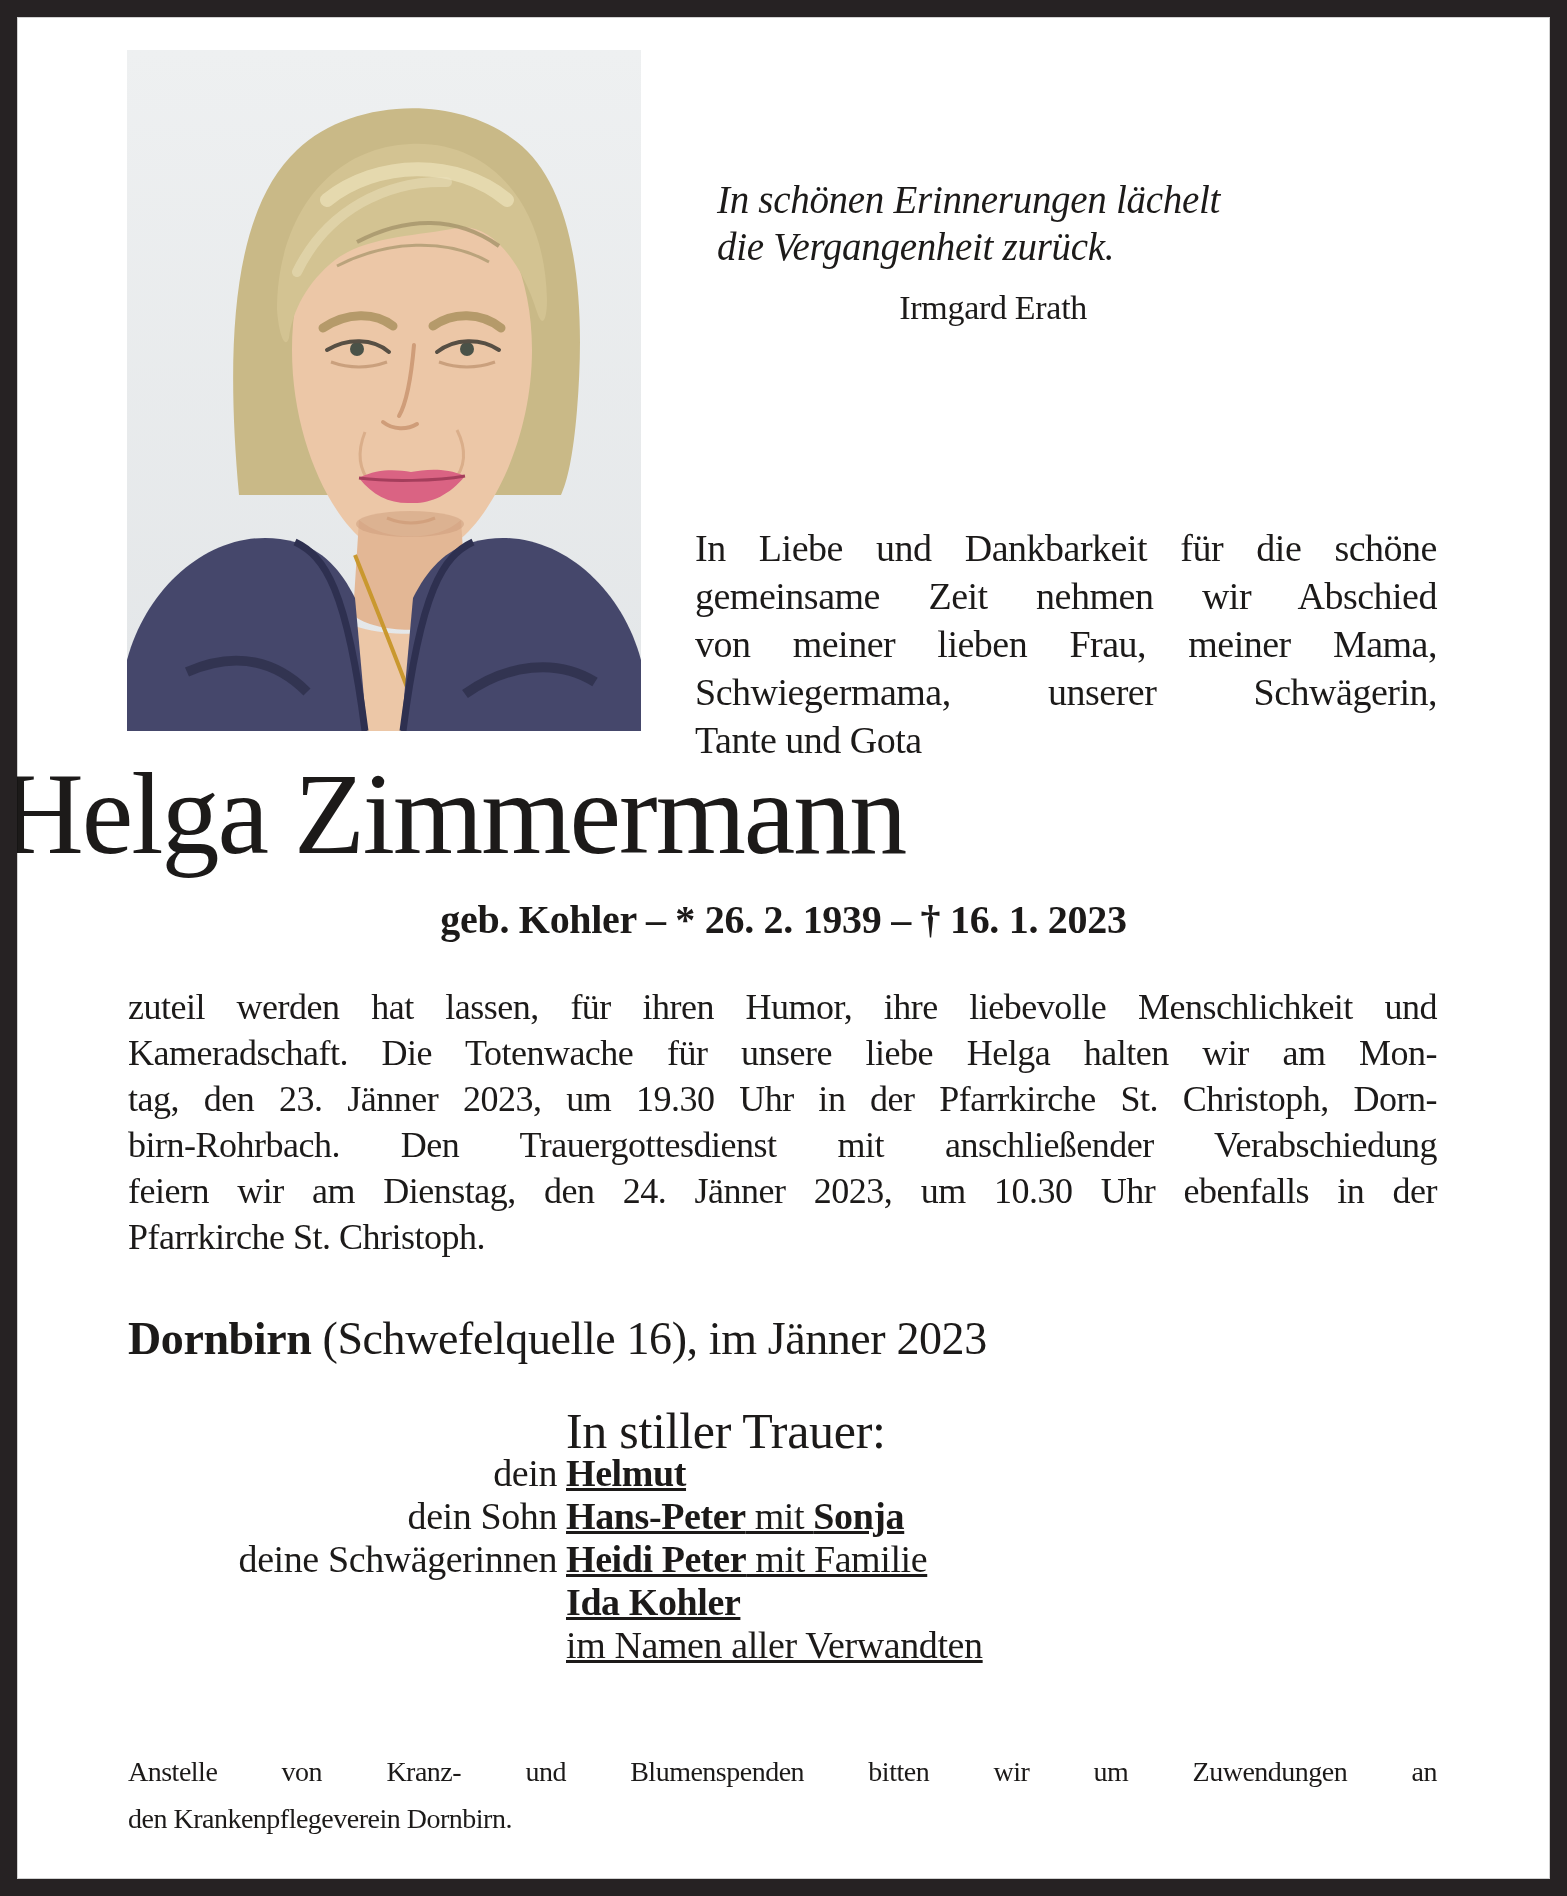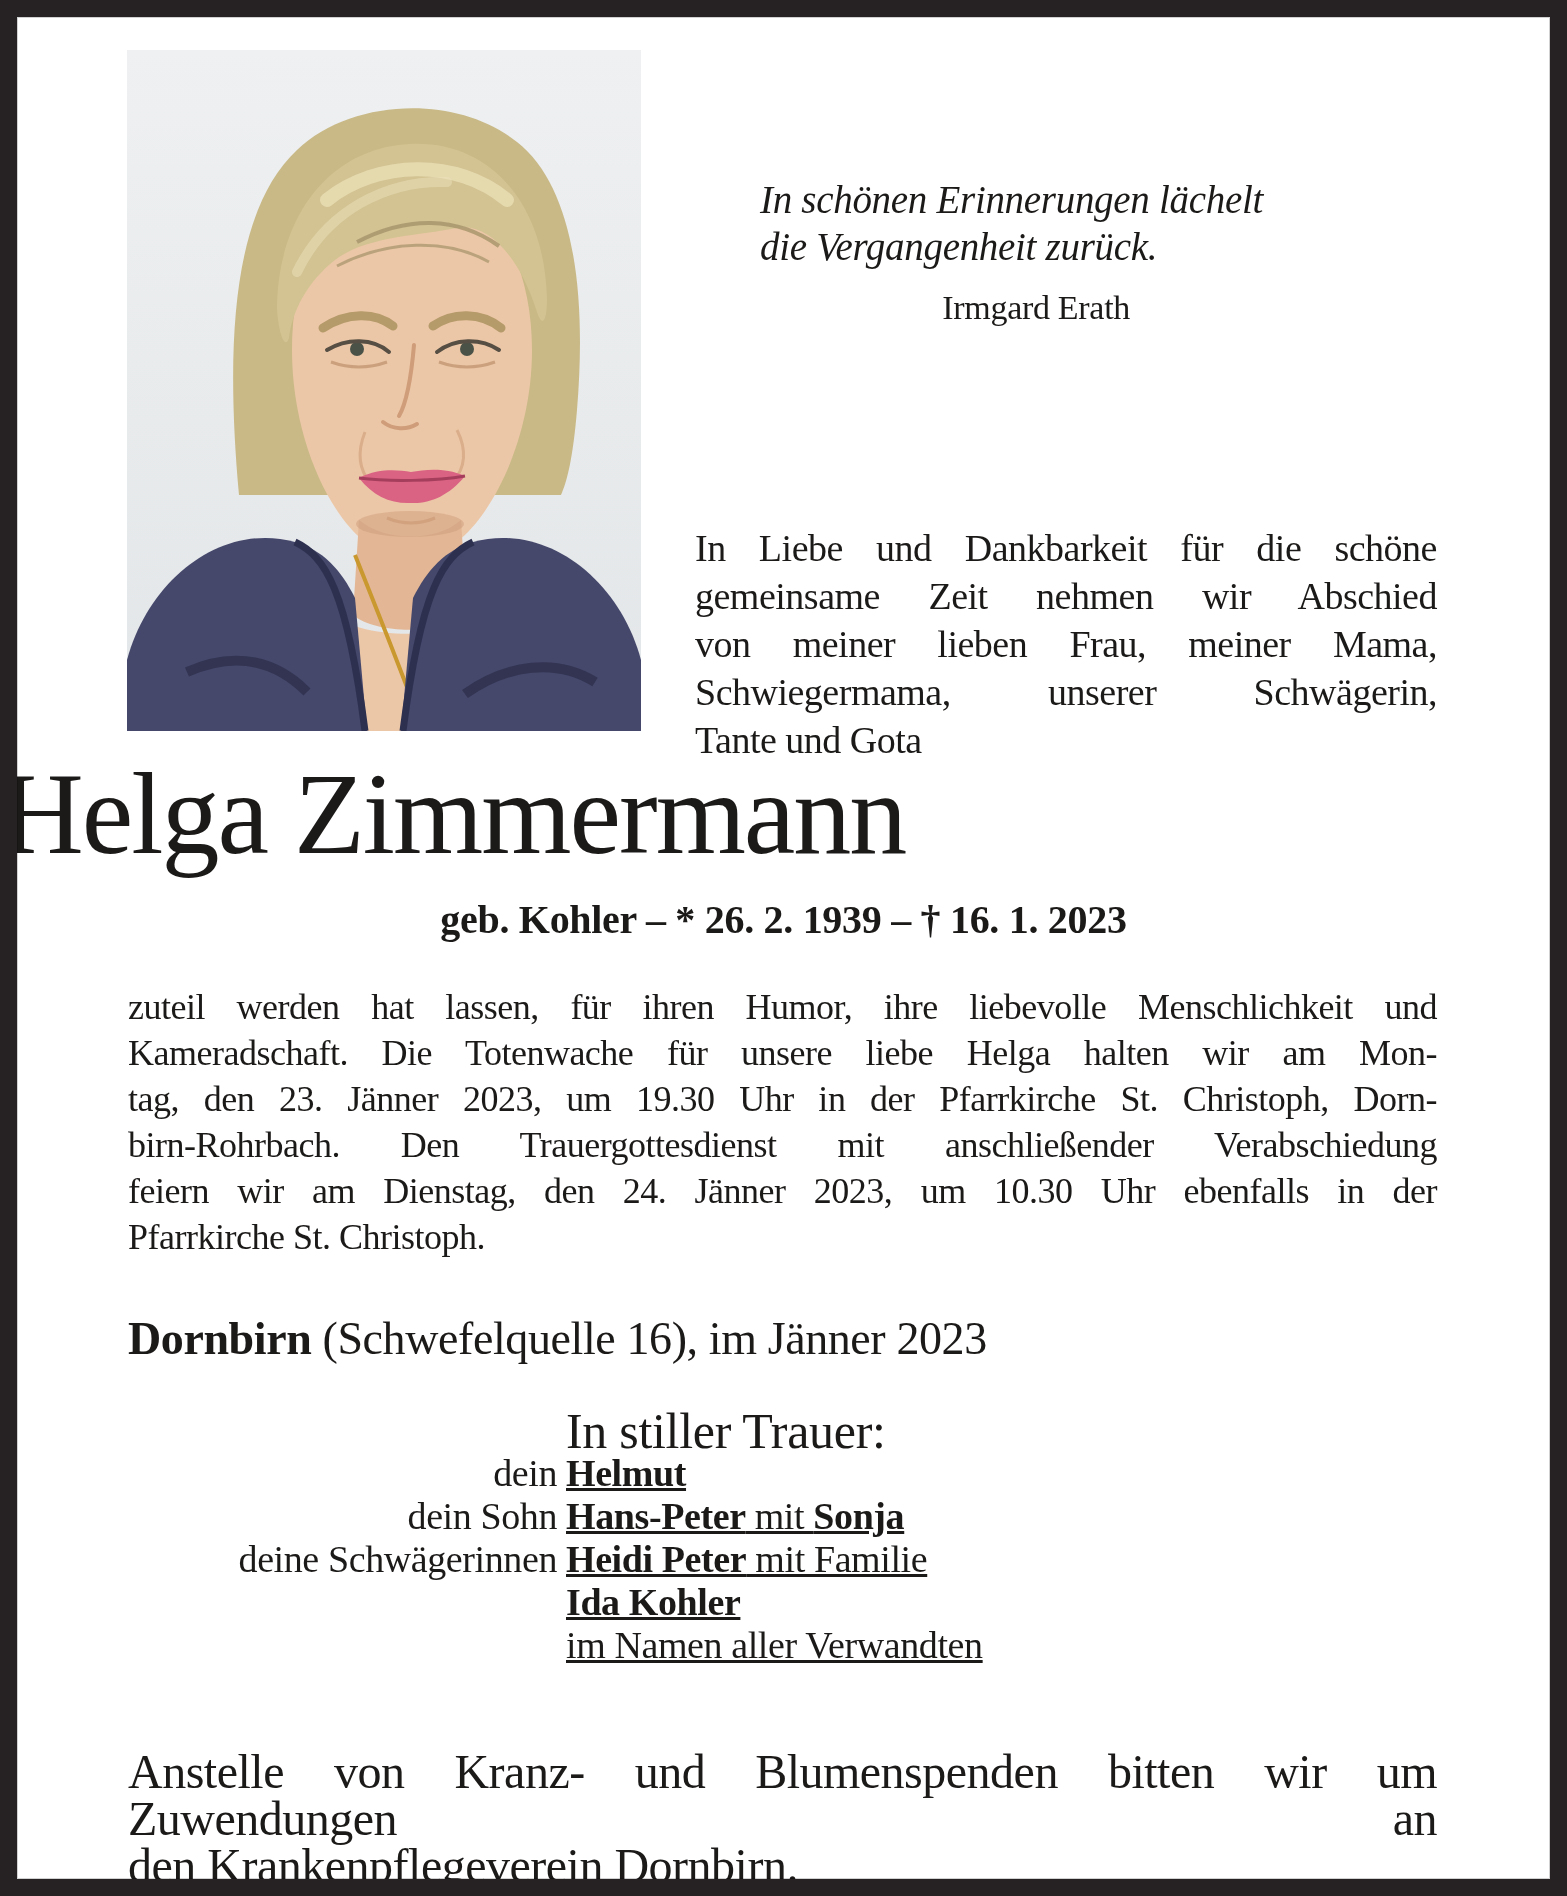--- a/index.html
+++ b/index.html
@@ -35,21 +35,20 @@
   }
 
   
   .quote {
     left: 717px; top: 176px;
     width: 592px;
     font-style: italic;
     font-size: 39px;
     line-height: 47px;
     letter-spacing: -0.3px;
-    margin-left: 43px;
   }
   .quote-attribution {
     margin-top: 14px;
     font-style: normal;
     font-size: 34px;
     text-align: right;
     padding-right: 222px;
   }
 
   
@@ -116,21 +115,21 @@
     letter-spacing: -0.4px;
   }
   .m-row { display: flex; }
   .m-label { width: 429px; text-align: right; flex: 0 0 auto; }
   .m-names { padding-left: 9px; flex: 1 1 auto; text-decoration: underline; }
 
   
   .donation {
     left: 128px; top: 1748px;
     width: 1309px;
-    font-size: 48px;
+    font-size: 28px;
     line-height: 47px;
     letter-spacing: -0.5px;
   }
 </style>
 </head>
 <body>
 
 <div class="page">
   <div class="frame"></div>
 

